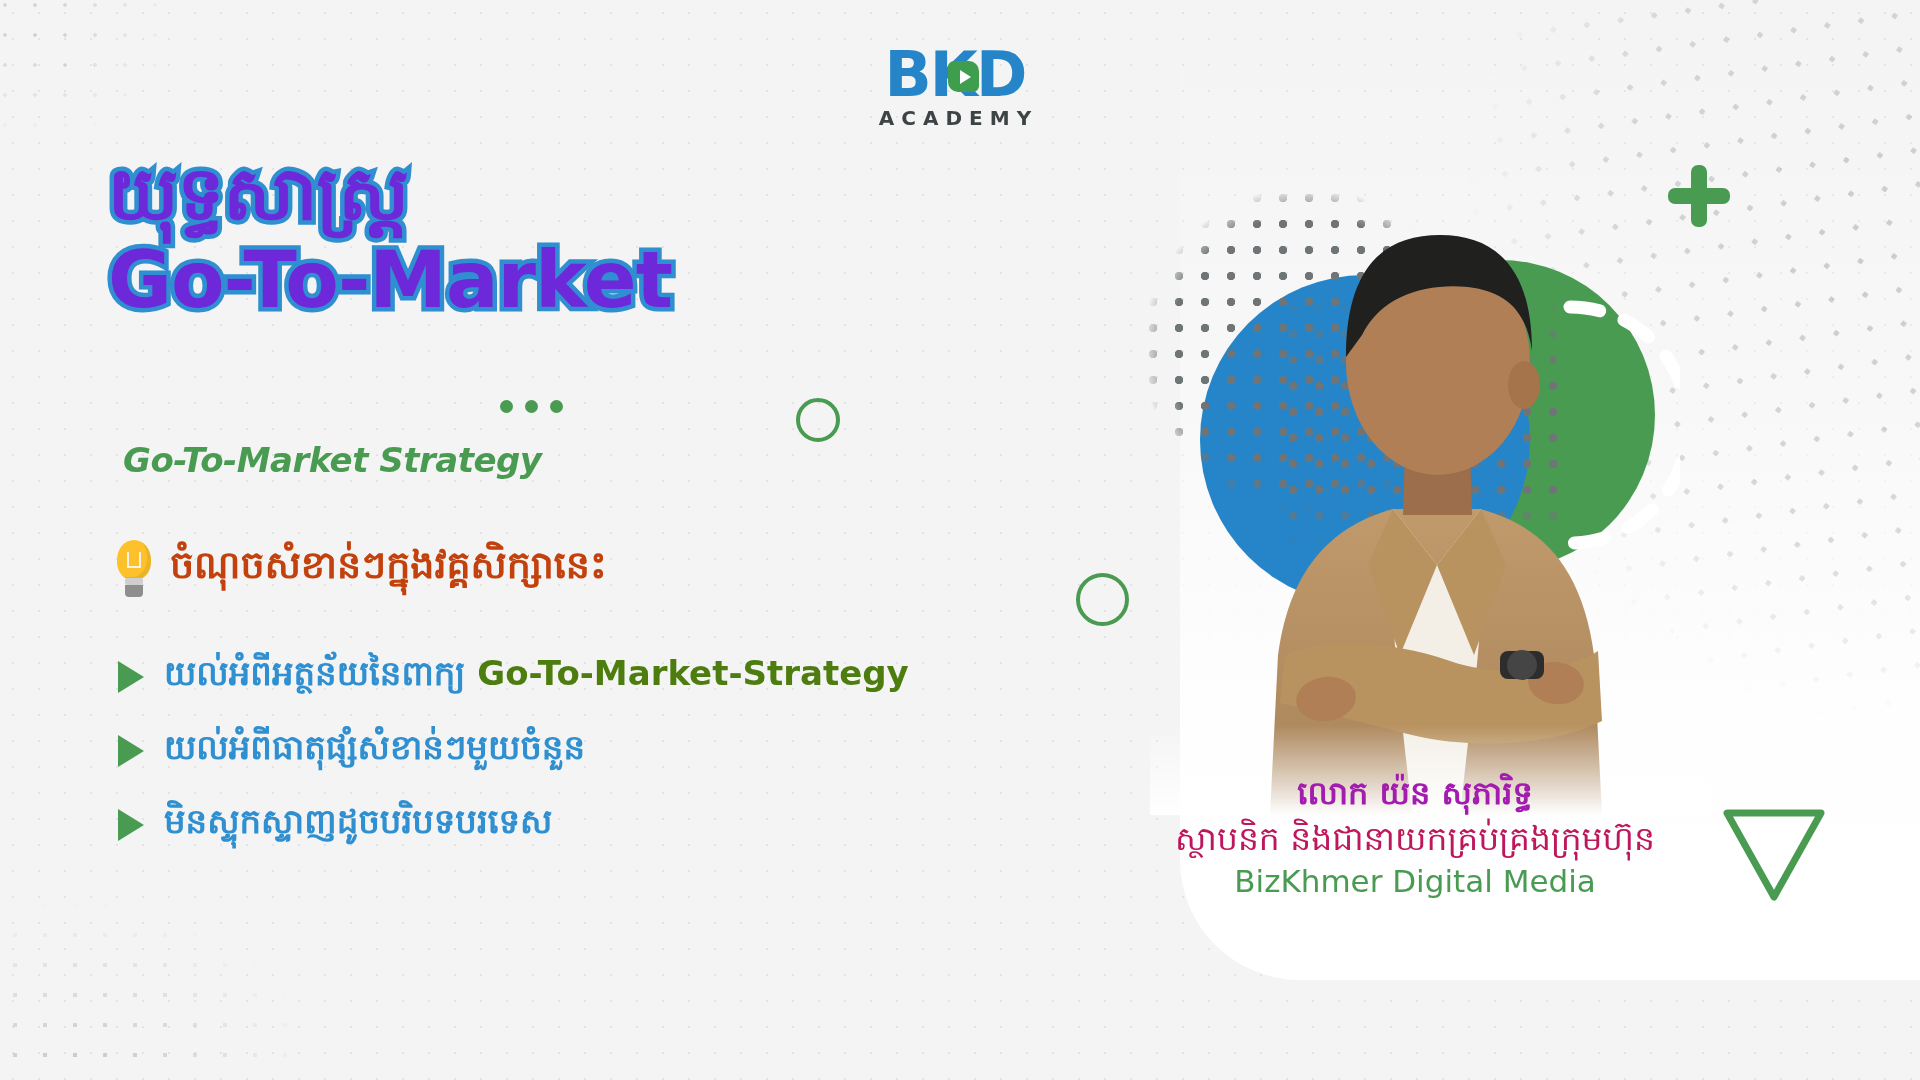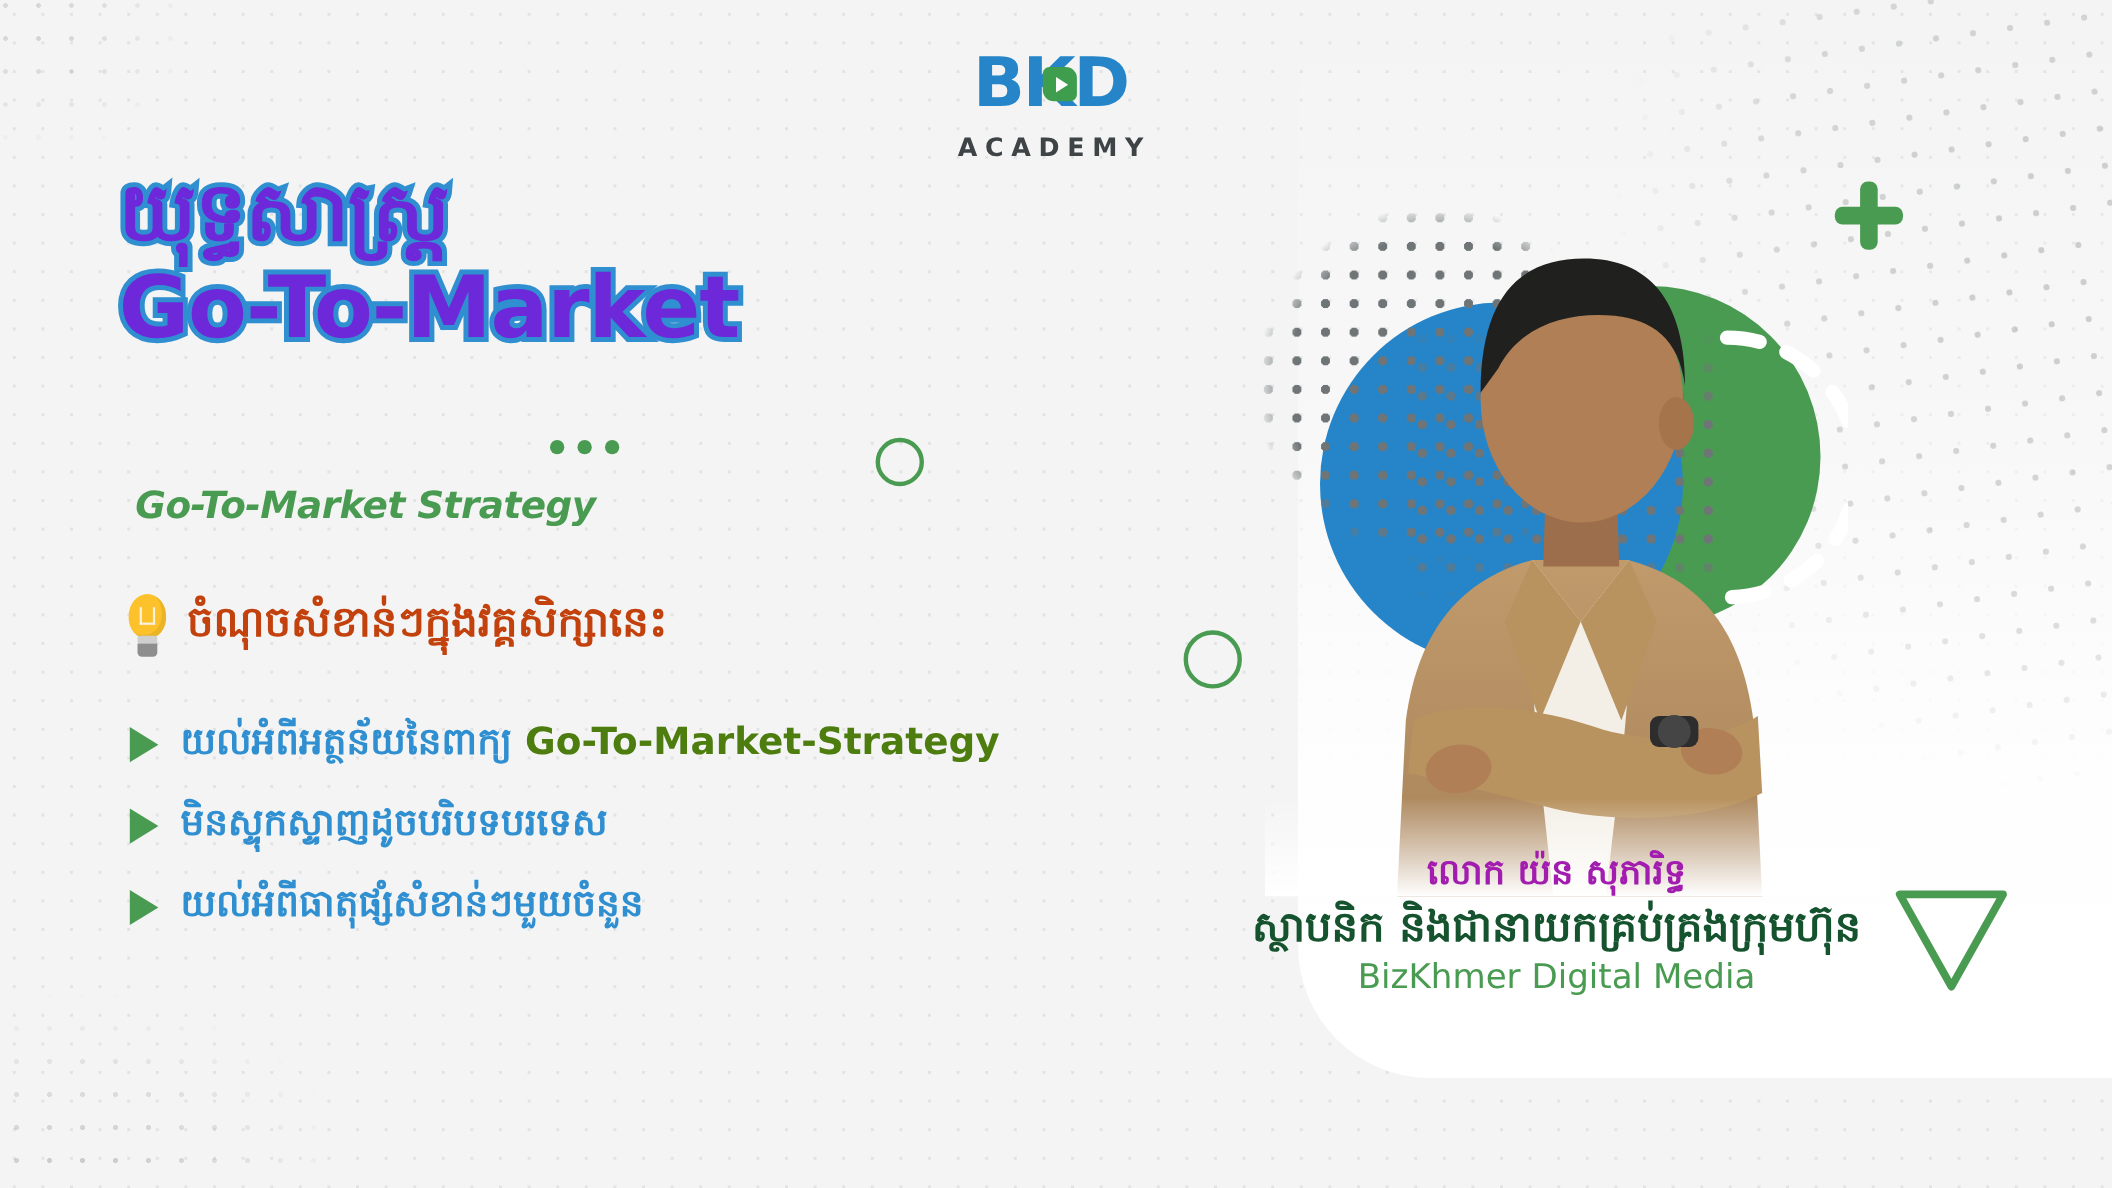--- a/index.html
+++ b/index.html
@@ -75,21 +75,21 @@
     display:flex; align-items:center; justify-content:center;
   }
   .logo-play::after{
     content:""; width:0;height:0;
     border-left:11px solid #fff;
     border-top:7px solid transparent;
     border-bottom:7px solid transparent;
     margin-left:3px;
   }
   .logo-sub{
-    margin-top:16px; font-size:23px; font-weight:700;
+    margin-top:0; font-size:20px; font-weight:700;
     letter-spacing:7px; color:#3e4346; padding-left:7px;
   }
 
   
   .headline{ position:absolute; left:108px; top:152px; width:830px; }
   .hl-line{
     font-size:78px; line-height:1.13; font-weight:800; color:#6d28d9;
     -webkit-text-stroke:9px #2f8fd0;
     paint-order:stroke fill;
     letter-spacing:-1px;
@@ -196,21 +196,21 @@
 
   
   .speaker{
     position:absolute; left:1135px; top:775px; width:560px; text-align:center;
   }
   .sp-name{
     font-size:32px; font-weight:700; color:#a21caf; line-height:1.18;
     white-space:nowrap;
   }
   .sp-role{
-    font-size:38px; font-weight:700; color:#14532d; line-height:1.35; margin-top:4px;
+    font-size:33px; font-weight:400; color:#be185d; line-height:1.35; margin-top:4px;
   }
   .sp-company{
     font-size:31px; font-weight:400; color:#4a9b52; line-height:1.3;
   }
 </style>
 </head>
 <body>
 
 <div id="stage">
 
@@ -252,27 +252,27 @@
   <div class="bullets">
     <div class="bullet">
       <div class="tri"></div>
       <div class="bullet-text">
         <span>យល់អំពីអត្ថន័យនៃពាក្យ </span><span class="en">Go-To-Market-Strategy</span>
       </div>
     </div>
     <div class="bullet">
       <div class="tri"></div>
       <div class="bullet-text">
-        <span>មិនស្ទុកស្ទាញដូចបរិបទបរទេស</span><span class="en"></span>
+        <span>យល់អំពីធាតុផ្សំសំខាន់ៗមួយចំនួន</span><span class="en"></span>
       </div>
     </div>
     <div class="bullet">
       <div class="tri"></div>
       <div class="bullet-text">
-        <span>យល់អំពីធាតុផ្សំសំខាន់ៗមួយចំនួន</span><span class="en"></span>
+        <span>មិនស្ទុកស្ទាញដូចបរិបទបរទេស</span><span class="en"></span>
       </div>
     </div>
   </div>
 
   <div class="ring ring-a"></div>
   <div class="ring ring-b"></div>
   <div class="plus"></div>
   <div class="tri-outline">
     <svg width="104" height="96" viewBox="0 0 104 96">
       <polygon points="5,6 99,6 52,90" fill="none" stroke="#4a9b52" stroke-width="7" stroke-linejoin="round"></polygon>

